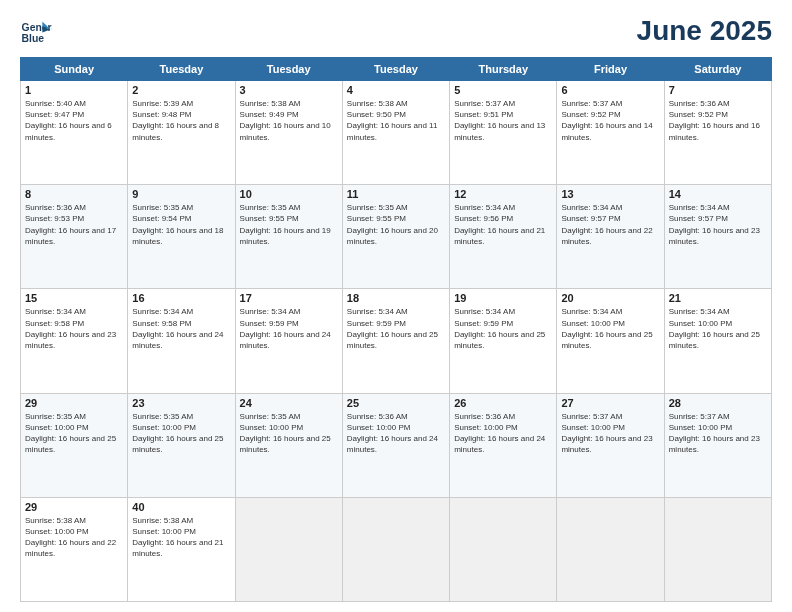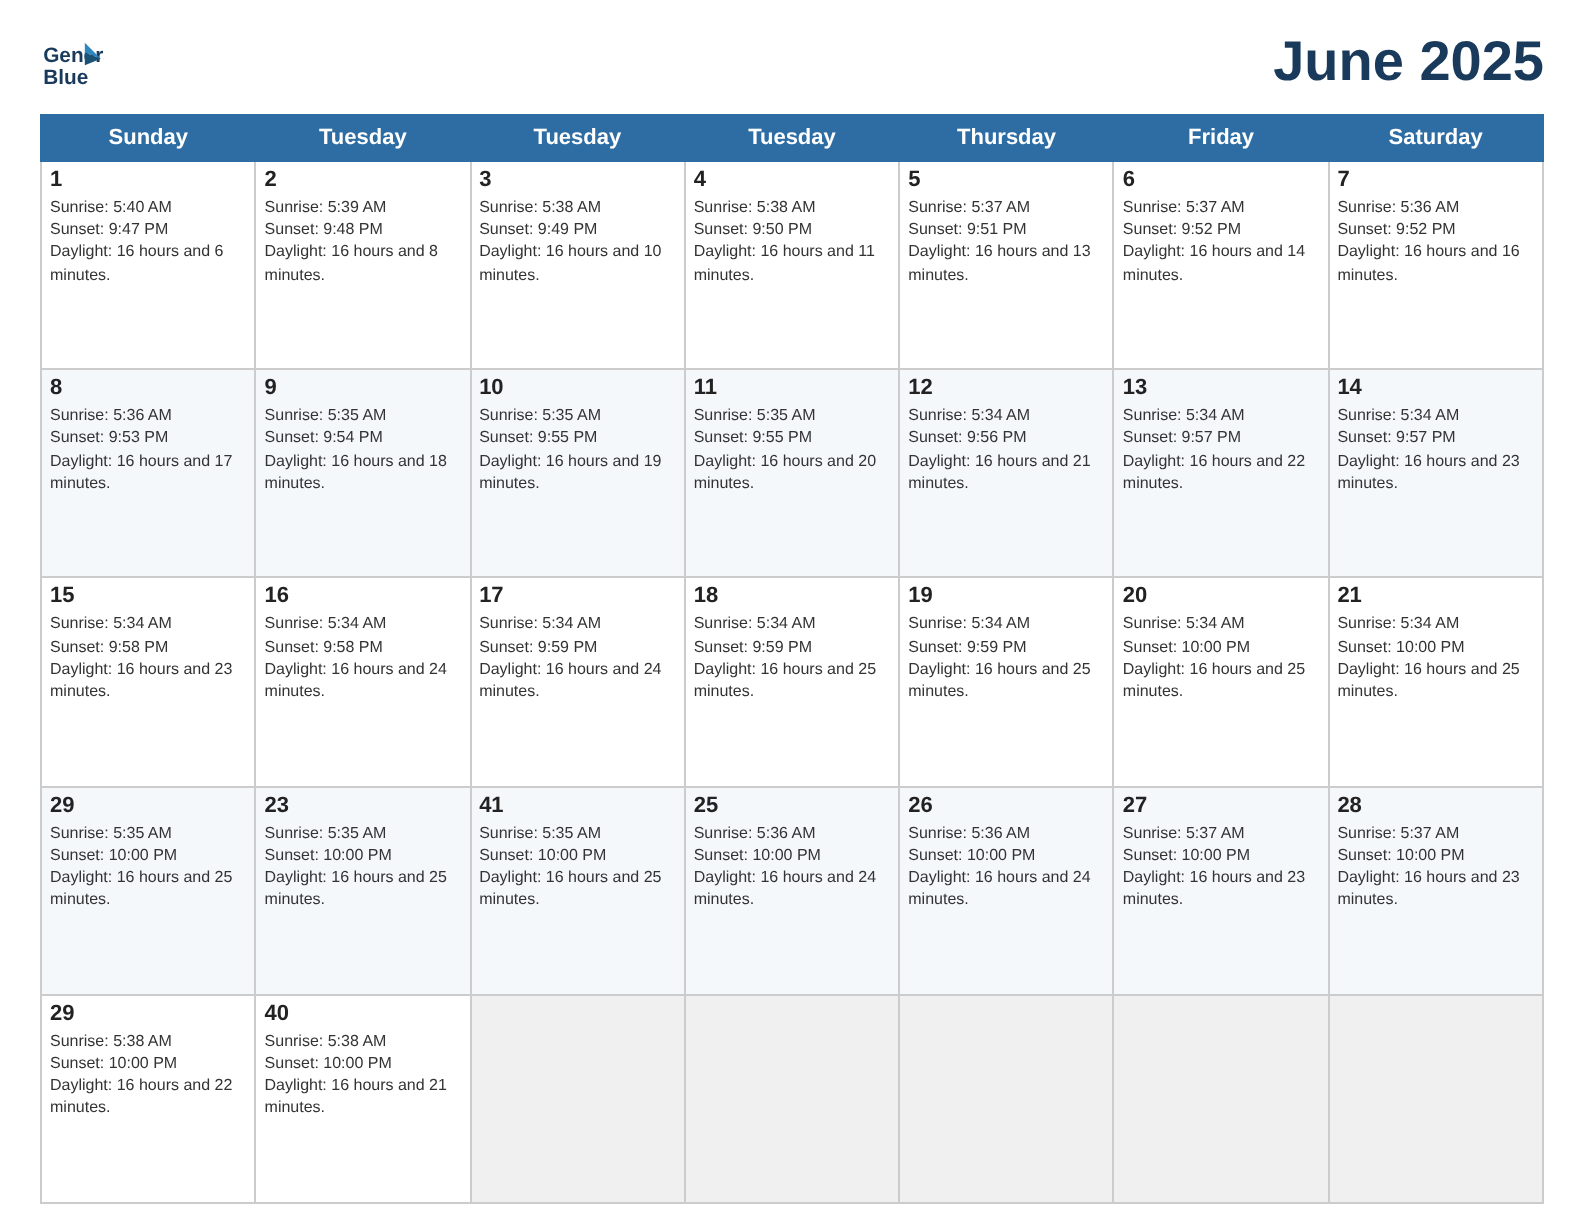--- a/index.html
+++ b/index.html
@@ -213,21 +213,21 @@
         <tr>
           <td>
             <span class="day-num">29</span>
             <div class="day-info">Sunrise: 5:35 AM<br>Sunset: 10:00 PM<br>Daylight: 16 hours and 25 minutes.</div>
           </td>
           <td>
             <span class="day-num">23</span>
             <div class="day-info">Sunrise: 5:35 AM<br>Sunset: 10:00 PM<br>Daylight: 16 hours and 25 minutes.</div>
           </td>
           <td>
-            <span class="day-num">41</span>
+            <span class="day-num">24</span>
             <div class="day-info">Sunrise: 5:35 AM<br>Sunset: 10:00 PM<br>Daylight: 16 hours and 25 minutes.</div>
           </td>
           <td>
             <span class="day-num">25</span>
             <div class="day-info">Sunrise: 5:36 AM<br>Sunset: 10:00 PM<br>Daylight: 16 hours and 24 minutes.</div>
           </td>
           <td>
             <span class="day-num">26</span>
             <div class="day-info">Sunrise: 5:36 AM<br>Sunset: 10:00 PM<br>Daylight: 16 hours and 24 minutes.</div>
           </td>

